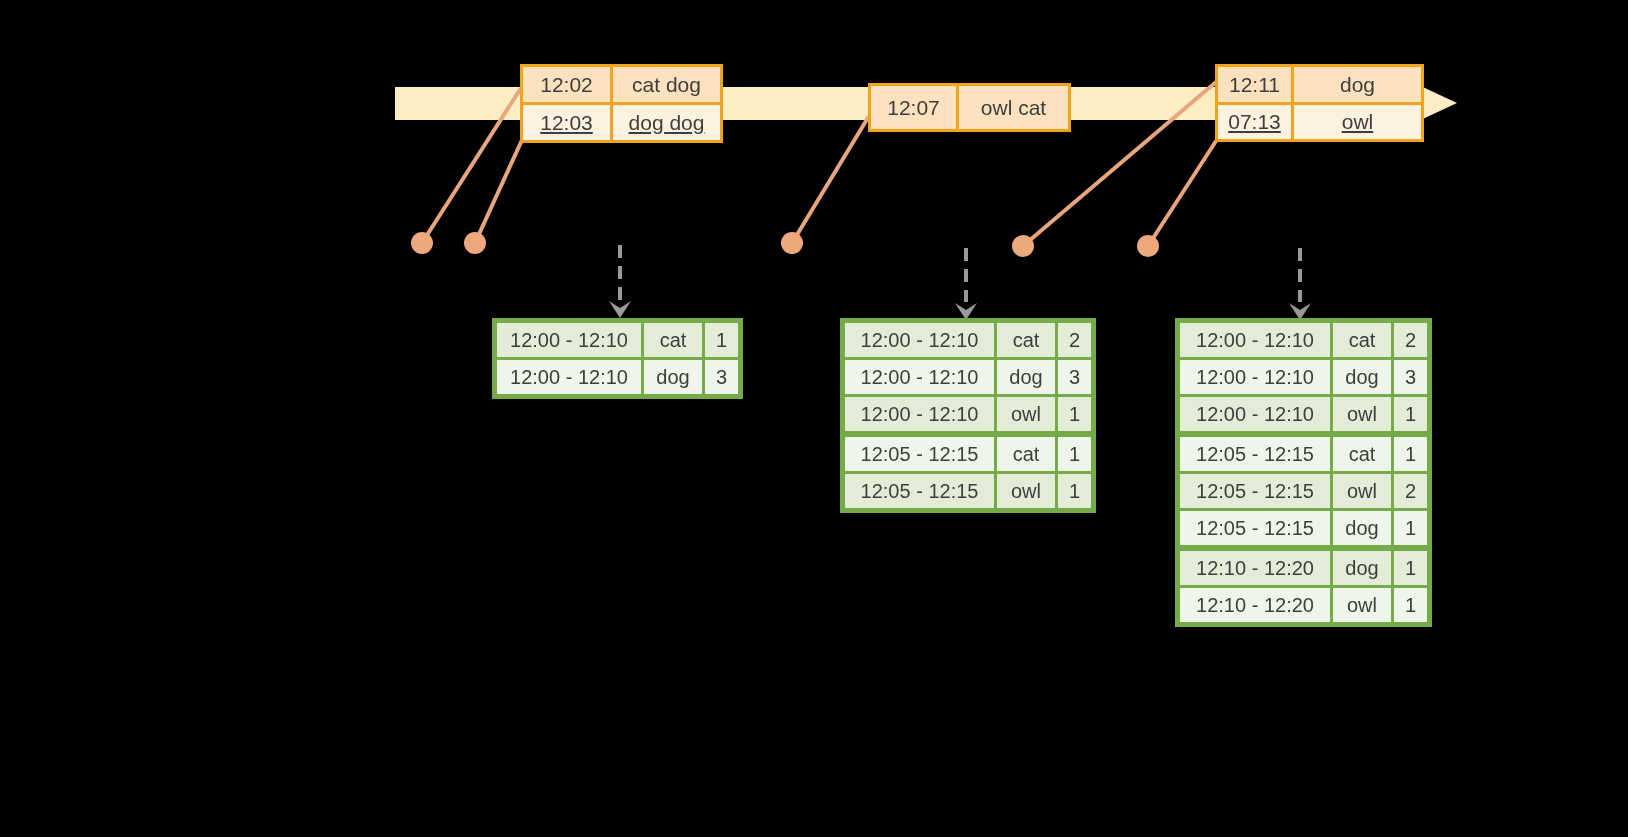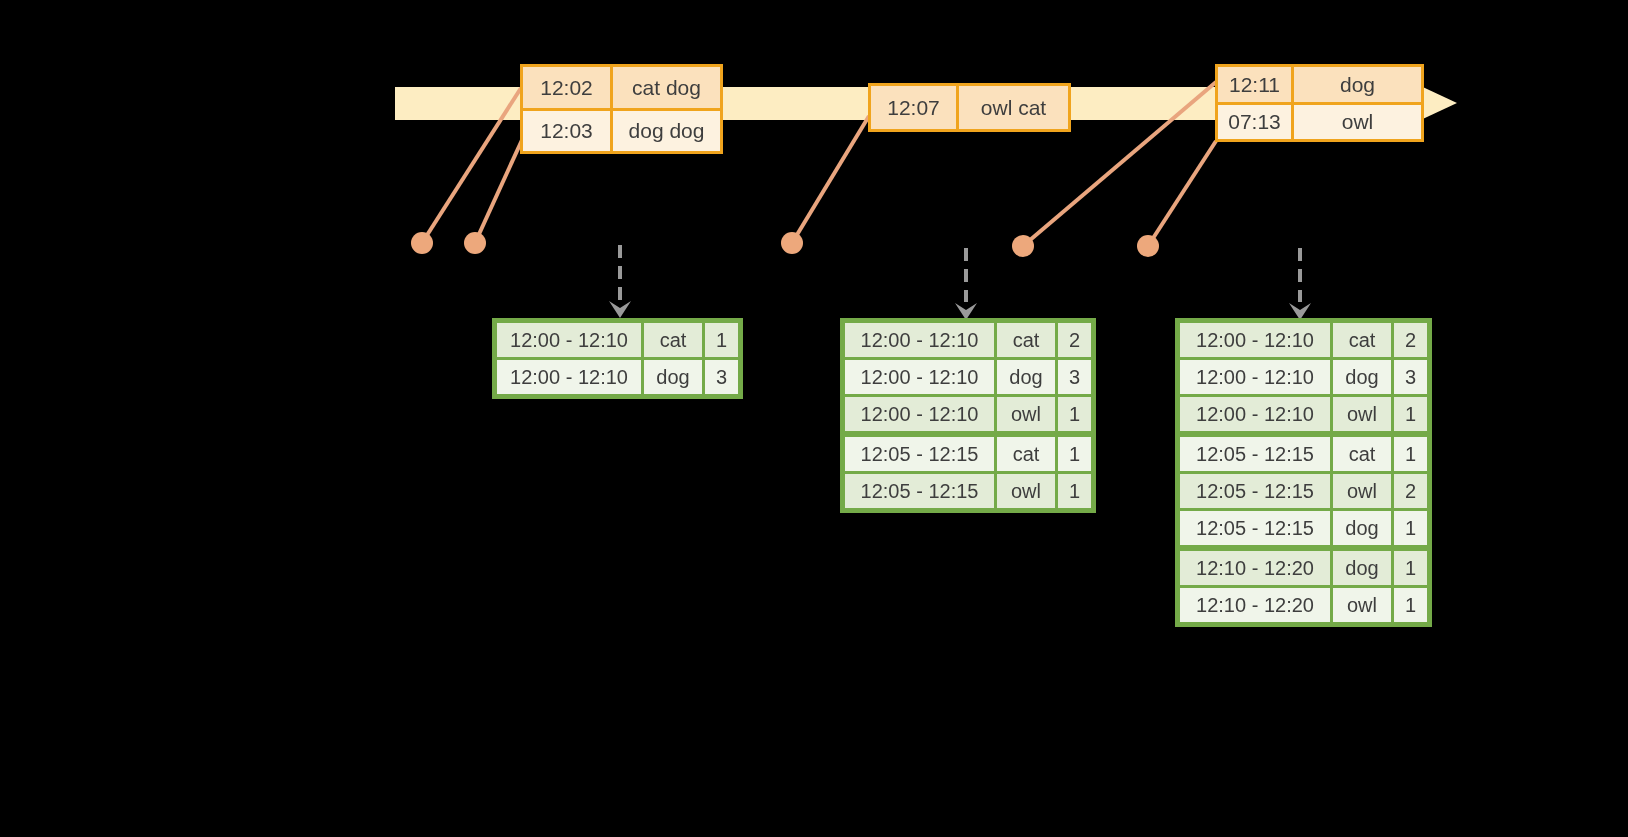--- a/index.html
+++ b/index.html
@@ -5,21 +5,21 @@
   html,body{margin:0;padding:0;background:#000;}
   #stage{position:relative;width:1628px;height:837px;background:#000;overflow:hidden;
          font-family:"Liberation Sans","DejaVu Sans",sans-serif;color:#3e3e3e;}
   #gfx{position:absolute;left:0;top:0;}
 
   
   .ebox{position:absolute;display:grid;grid-template-columns:var(--tcol) 1fr;grid-auto-rows:1fr;
         gap:3px;padding:3px;background:#f0a41d;box-sizing:border-box;}
   .ecell{display:flex;align-items:center;justify-content:center;font-size:21px;line-height:1;}
   .sa{background:#fbe1bd;}
-  .sb{background:#fdf2e0;}
+  .sb{background:#fdf2e0;text-decoration:underline;}
 
   
   .rtable{position:absolute;display:flex;flex-direction:column;gap:3px;padding:5px;
           background:#74aa48;box-sizing:border-box;}
   .rrow{display:grid;grid-template-columns:1fr 58px 33px;gap:3px;height:34px;}
   .gsep{margin-top:3px;}
   .rcell{display:flex;align-items:center;justify-content:center;font-size:20px;line-height:1;}
   .ra{background:#e3ecd7;}
   .rb{background:#f0f5ea;}
 </style>
@@ -54,21 +54,21 @@
       <line x1="966" y1="248" x2="966" y2="302"></line>
       <line x1="1300" y1="248" x2="1300" y2="302"></line>
     </g>
     <g fill="#9a9a9a">
       <path d="M609 301 L620 318 L631 301 L620 308 Z"></path>
       <path d="M955 303 L966 320 L977 303 L966 310 Z"></path>
       <path d="M1289 303 L1300 320 L1311 303 L1300 310 Z"></path>
     </g>
   </svg>
 
-  <div class="ebox" style="left:520px;top:64px;width:203px;height:90px;--tcol:87px">
+  <div class="ebox" style="left:520px;top:64px;width:203px;height:79px;--tcol:87px">
     <div class="ecell sa">12:02</div>
     <div class="ecell sa">cat dog</div>
     <div class="ecell sb">12:03</div>
     <div class="ecell sb">dog dog</div>
   </div>
 
   <div class="ebox" style="left:868px;top:83px;width:203px;height:49px;--tcol:85px">
     <div class="ecell sa">12:07</div>
     <div class="ecell sa">owl cat</div>
   </div>

